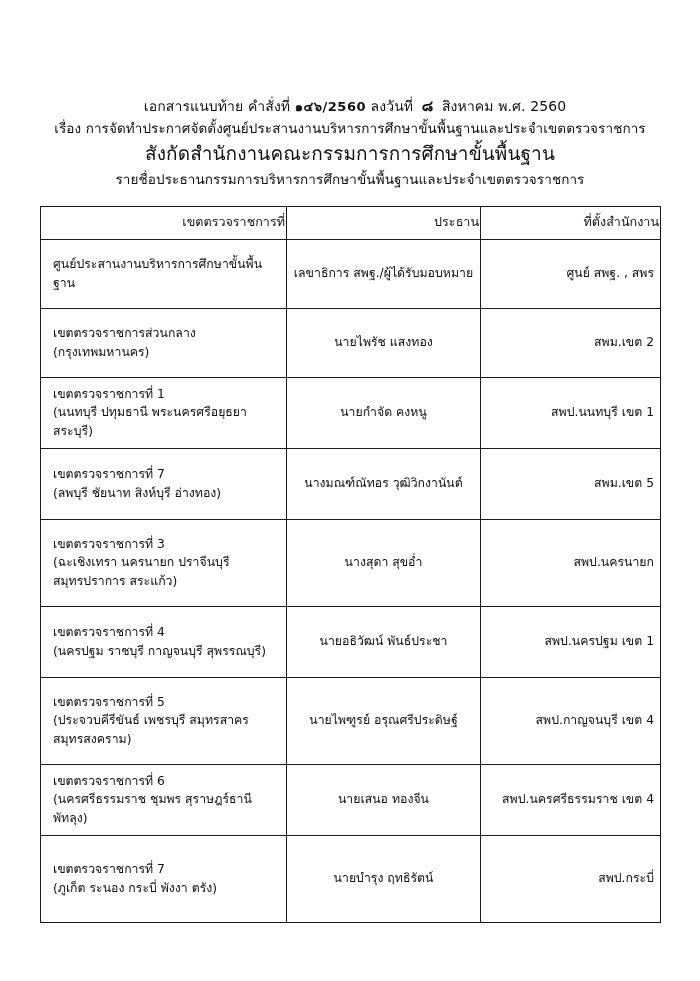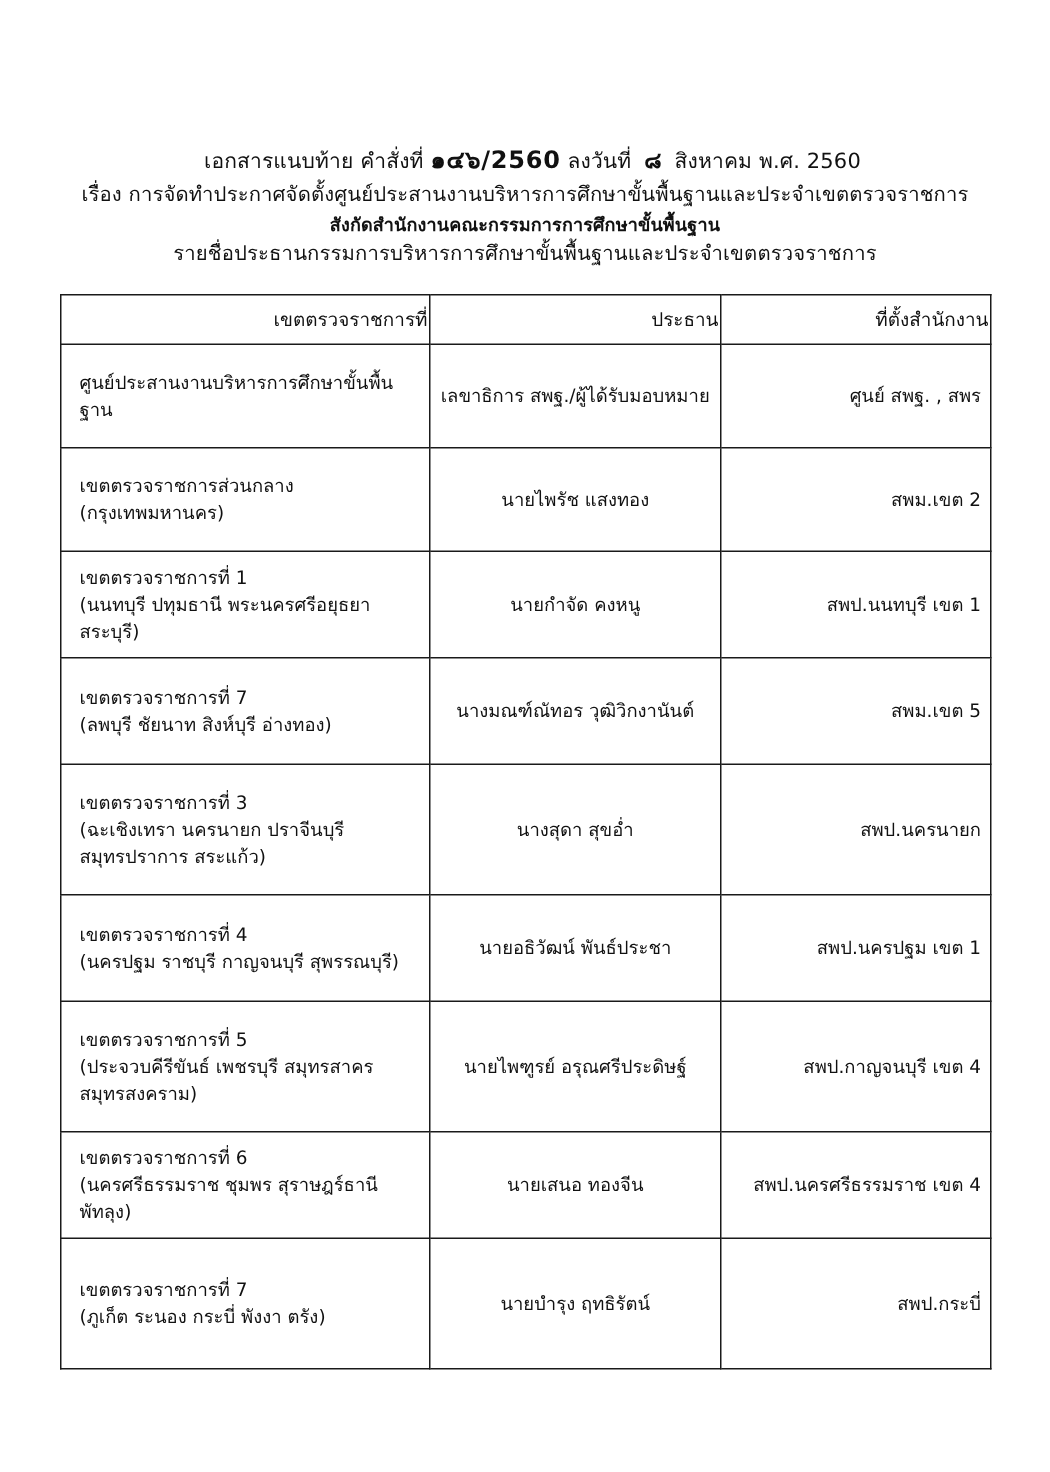--- a/index.html
+++ b/index.html
@@ -32,29 +32,28 @@
     white-space: nowrap;
   }
   .header .line1 {
     font-size: 14px;
     margin-left: 10px;
   }
   .header .line2 {
     font-size: 13.5px;
   }
   .header .line3 {
-    font-size: 12px;
-    font-weight: bold;
+    font-size: 19px;
   }
   .header .line4 {
     font-size: 13.5px;
   }
   .order-no {
     font-weight: bold;
-    font-size: 16px;
+    font-size: 13px;
     letter-spacing: 0.5px;
   }
   .order-day {
     font-weight: bold;
     font-size: 15px;
     padding: 0 4px;
   }
   table.main {
     margin-top: 16px;
     width: 620px;

